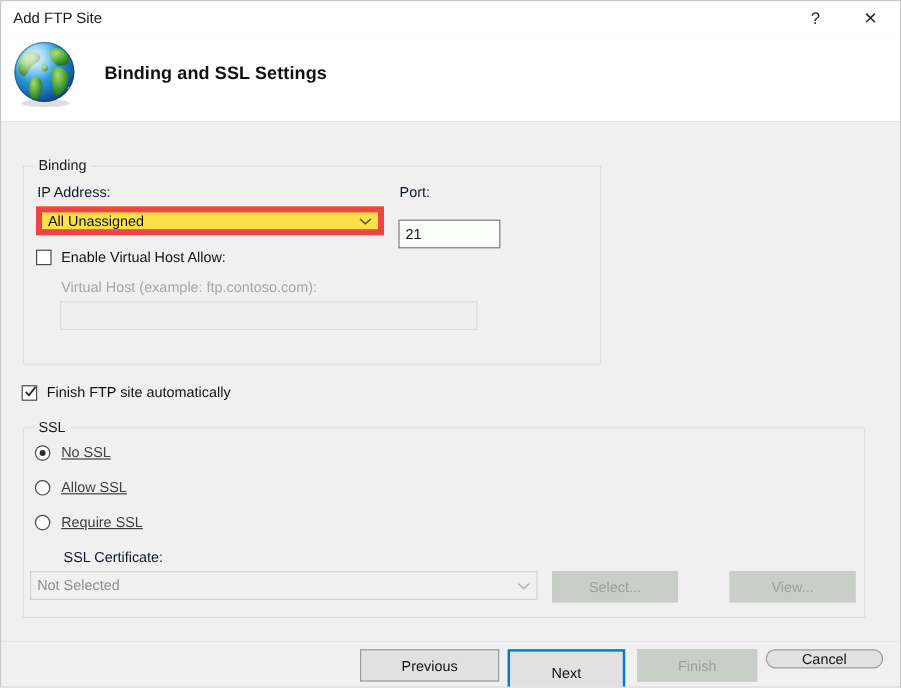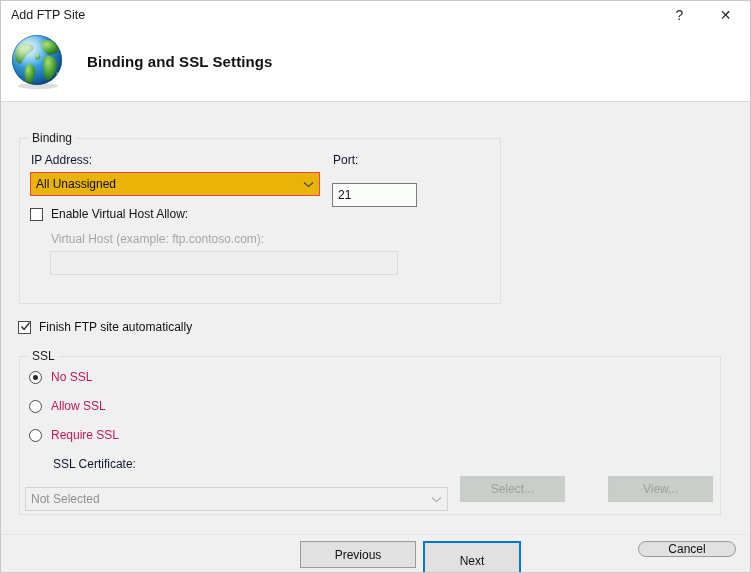--- a/index.html
+++ b/index.html
@@ -138,22 +138,22 @@
     white-space: nowrap;
   }
   .field-label.disabled {
     color: #a6a6a6;
   }
 
   
   .combobox {
     position: absolute;
     box-sizing: border-box;
-    border: 1px solid #ef4444;
-    background: #eab308;
+    border: 5px solid #ef4444;
+    background: #fde047;
     display: flex;
     align-items: center;
     cursor: default;
   }
   .combobox .combo-value {
     flex: 1;
     padding-left: 5px;
     font-size: 12px;
     color: #111111;
     white-space: nowrap;
@@ -163,21 +163,20 @@
     width: 22px;
     display: flex;
     align-items: center;
     justify-content: center;
   }
   .combo-arrow svg { display: block; }
 
   .combobox.disabled {
     border: 1px solid #d2d2d2;
     background: #f0f0f0;
-    margin-top: 11px;
   }
   .combobox.disabled .combo-value { color: #8f8f8f; }
 
   
   .textbox {
     position: absolute;
     box-sizing: border-box;
     border: 1px solid #7a7a7a;
     background: #fbfdfb;
     display: flex;
@@ -245,22 +244,23 @@
     left: 3px;
     top: 3px;
     width: 5px;
     height: 5px;
     border-radius: 50%;
     background: #2b2b2b;
   }
   .rb-label {
     margin-left: 9px;
     font-size: 12px;
-    color: #be185d;
-    white-space: nowrap;
+    color: #404040;
+    white-space: nowrap;
+    text-decoration: underline;
   }
 
   
   .btn {
     position: absolute;
     box-sizing: border-box;
     border: 1px solid #9a9a9a;
     background: #e1e1e1;
     font-family: "Liberation Sans", sans-serif;
     font-size: 12px;
@@ -424,16 +424,17 @@
       <div class="btn disabled" style="left:440px; top:119px; width:105px; height:26px;">Select...</div>
 
       <div class="btn disabled" style="left:552px; top:119px; width:105px; height:26px;margin-left:36px;">View...</div>
     </div>
 
   </div>
 
   <div id="footer">
     <div class="btn" style="left:299px; top:6px; width:116px; height:27px;">Previous</div>
     <div class="btn default-focus" style="left:422px; top:6px; width:98px; height:40px;">Next</div>
+    <div class="btn disabled" style="left:530px; top:6px; width:100px; height:27px;">Finish</div>
     <div class="btn" style="left:637px; top:6px; width:98px; height:16px;border-radius:11px;">Cancel</div>
   </div>
 
 </div>
 
 </body></html>

